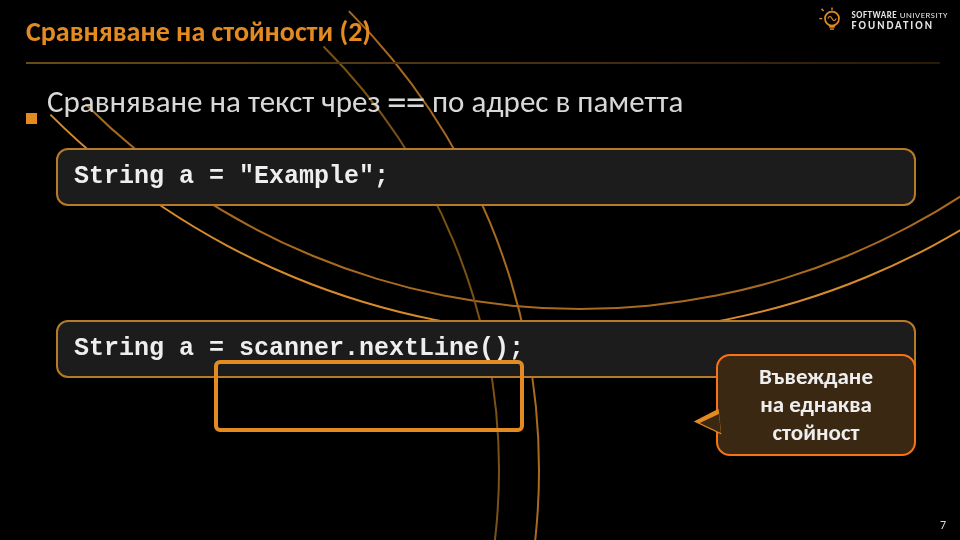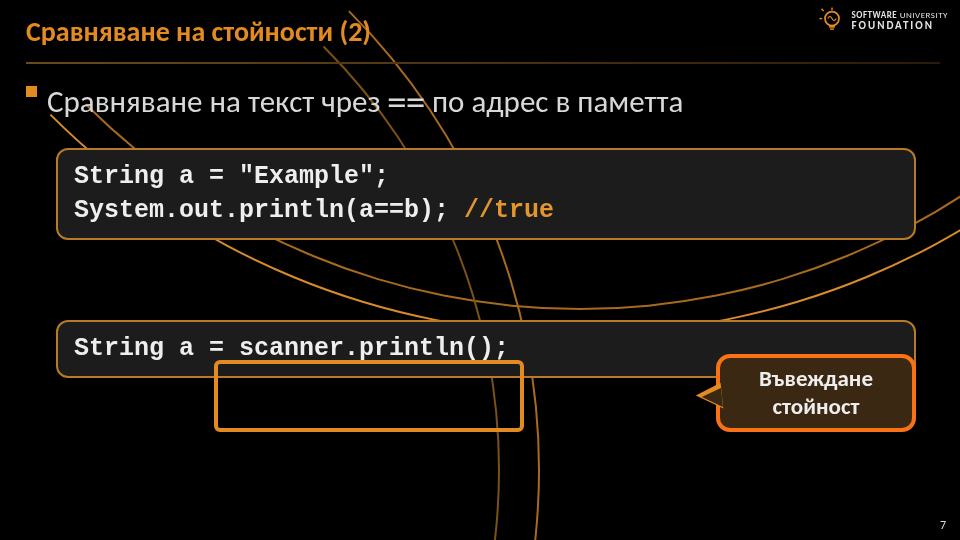--- a/index.html
+++ b/index.html
@@ -31,21 +31,21 @@
 
   .title {
     position: absolute; top: 14px; left: 26px;
     font-size: 28px; font-weight: 700; color: #e38a20;
   }
   .rule { position: absolute; top: 62px; left: 26px; right: 20px; height: 2px;
           background: linear-gradient(to right, #6b4a1a, #2a1b08); }
 
   .bullet-row {
     position: absolute; top: 82px; left: 26px;
-    display: flex; align-items: flex-start;
+    display: flex; align-items: flex-end;
     font-size: 31px; color: #d8d8d8;
   }
   .sq { width: 11px; height: 11px; background: #e38a20; margin-right: 10px; position: relative; top: 4px; }
   .bullet-text .mono { font-family: Consolas, monospace; }
 
   .codebox {
     position: absolute; left: 56px; right: 44px;
     border: 2px solid #b77a28; border-radius: 12px;
     background: #1c1c1c;
     padding: 10px 16px 10px 16px;
@@ -59,21 +59,21 @@
 
   .hlbox {
     position: absolute; border: 4px solid #e38a20; border-radius: 6px;
     pointer-events: none;
   }
   .hl { left: 214px; top: 360px; width: 310px; height: 72px; }
 
   .callout {
     position: absolute; right: 44px; top: 354px;
     width: 200px;
-    background: #3a2813; border: 4px solid #f97316; border-radius: 14px;
+    background: #3a2813; border: 2px solid #f97316; border-radius: 14px;
     color: #eee; font-size: 23px; font-weight: 600; text-align: center;
     padding: 6px 8px 8px 8px; line-height: 28px;
   }
   .callout::before {
     content: ""; position: absolute; left: -24px; bottom: 18px;
     width: 0; height: 0;
     border-top: 10px solid transparent;
     border-bottom: 16px solid transparent;
     border-right: 26px solid #e38a20;
     transform: rotate(-6deg);
@@ -118,27 +118,27 @@
 
 <div class="bullet-row">
   <div class="sq"></div>
   <div class="bullet-text">
     <span>Сравняване на текст чрез </span><span class="mono">==</span><span> по адрес в паметта</span>
   </div>
 </div>
 
 <div class="codebox code1">
   <div class="codeline">String a = "Example";</div>
-  <div class="codeline"><span>System.out.println(a==b); </span><span class="cmt">//true</span></div>
 </div>
 
 <div class="codebox code2">
-  <div class="codeline">String a = scanner.println();</div>
+  <div class="codeline">String a = scanner.nextLine();</div>
 </div>
 
 <div class="hlbox hl"></div>
 
 <div class="callout">
   <div>Въвеждане</div>
+  <div>на еднаква</div>
   <div>стойност</div>
 </div>
 
 <div class="pagenum">7</div>
 
 </body></html>

